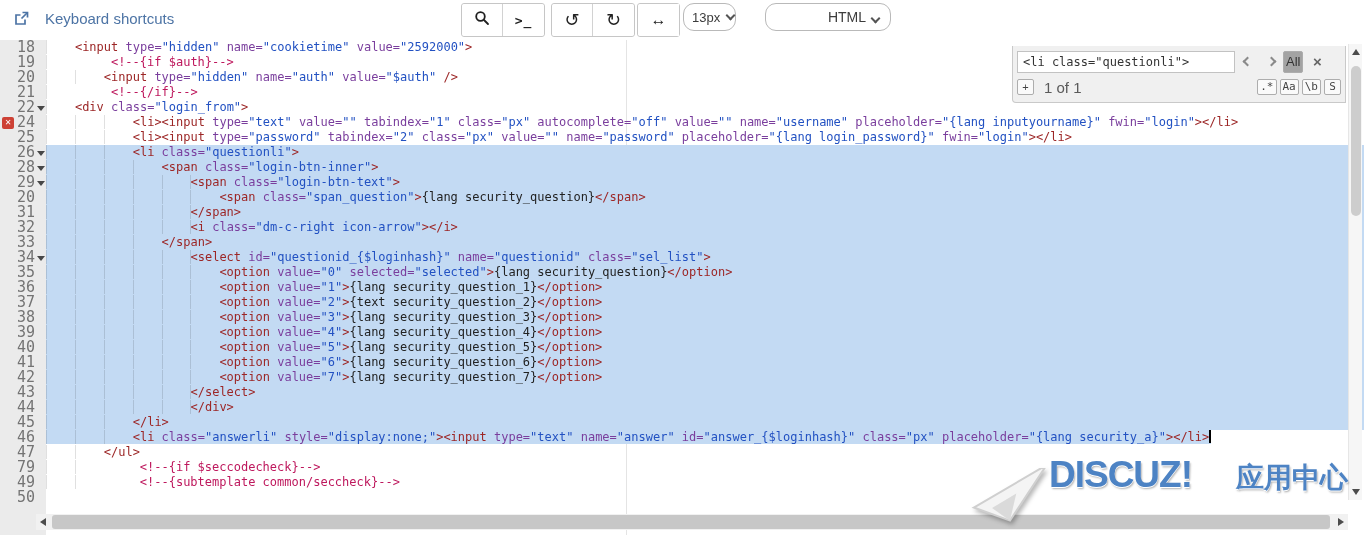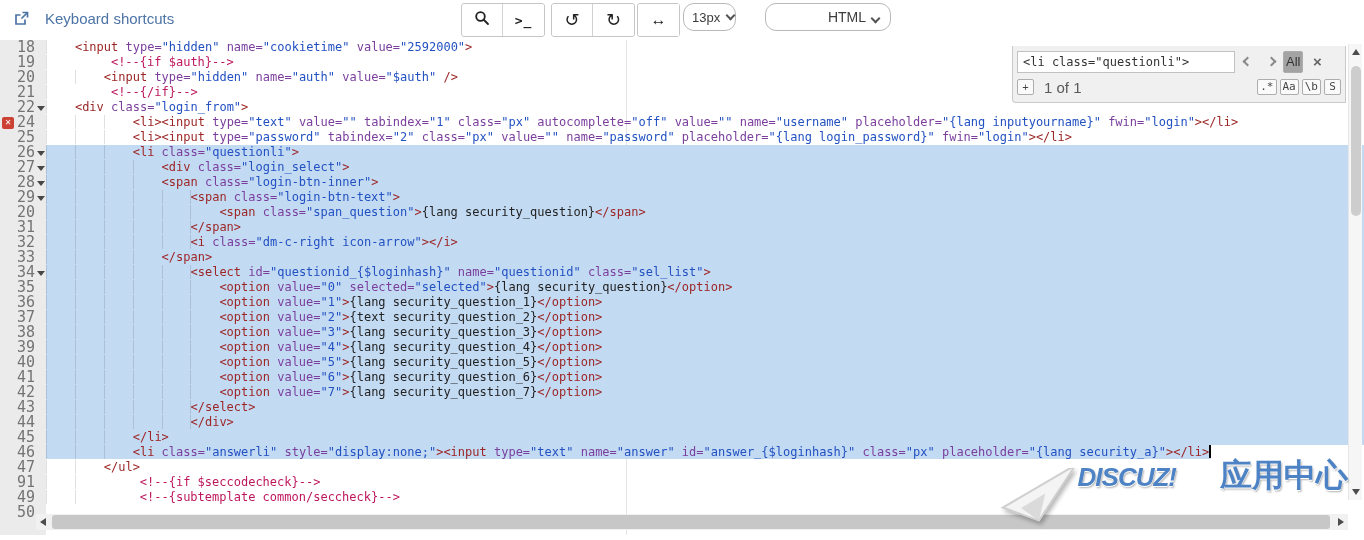--- a/index.html
+++ b/index.html
@@ -95,22 +95,22 @@
   .h-right { right:4px; border-left:6px solid #4c4c4c; }
   .h-thumb { position:absolute; left:16px; right:18px; top:1px; height:14px; background:#c7c7c7; border-radius:3px; }
 
   
   .watermark { position:absolute; right:16px; bottom:6px; z-index:9; display:flex; align-items:flex-start;
                pointer-events:none; }
   .plane { margin-right:-6px; margin-top:14px; filter:drop-shadow(2px 3px 2px rgba(0,0,0,.28)); }
   .wm-text { text-align:right; }
   .wm-line1 { white-space:nowrap; color:#4d83c4;
               text-shadow:0 1px 0 #fff, 1px 2px 2px rgba(0,0,0,.30); }
-  .wm-brand { font-size:26px; font-weight:700; font-style:italic; letter-spacing:-1px; }
-  .wm-suffix { font-size:32px; font-weight:600;padding-left:44px; }
+  .wm-brand { font-size:37px; font-weight:700; letter-spacing:-1px; }
+  .wm-suffix { font-size:28px; font-weight:600;padding-left:44px; }
   .wm-domain { font-size:16px; color:#4d83c4; text-shadow:0 1px 0 #fff; margin-top:-2px; }
 </style>
 </head>
 <body>
 
 <div class="page">
 
   <div class="topbar">
     <div class="kbd-link">
       <span>
@@ -212,27 +212,20 @@
         </div>
         <div class="row">
           <div class="gut">
             <span class="lnum">26</span>
             <span class="fold"></span>
           </div>
           <div class="codeln sel"><span class="tk-x ind">            </span><span class="tk-t">&lt;li</span><span class="tk-a"> class=</span><span class="tk-s">"questionli"</span><span class="tk-t">&gt;</span></div>
         </div>
         <div class="row">
           <div class="gut">
-            <span class="lnum">27</span>
-            <span class="fold"></span>
-          </div>
-          <div class="codeln sel"><span class="tk-x ind">                </span><span class="tk-t">&lt;div</span><span class="tk-a"> class=</span><span class="tk-s">"login_select"</span><span class="tk-t">&gt;</span></div>
-        </div>
-        <div class="row">
-          <div class="gut">
             <span class="lnum">28</span>
             <span class="fold"></span>
           </div>
           <div class="codeln sel"><span class="tk-x ind">                </span><span class="tk-t">&lt;span</span><span class="tk-a"> class=</span><span class="tk-s">"login-btn-inner"</span><span class="tk-t">&gt;</span></div>
         </div>
         <div class="row">
           <div class="gut">
             <span class="lnum">29</span>
             <span class="fold"></span>
           </div>
@@ -342,21 +335,21 @@
           <div class="codeln"><span class="selspan"><span class="tk-x ind">            </span><span class="tk-t">&lt;li</span><span class="tk-a"> class=</span><span class="tk-s">"answerli"</span><span class="tk-a"> style=</span><span class="tk-s">"display:none;"</span><span class="tk-t">&gt;&lt;input</span><span class="tk-a"> type=</span><span class="tk-s">"text"</span><span class="tk-a"> name=</span><span class="tk-s">"answer"</span><span class="tk-a"> id=</span><span class="tk-s">"answer_{$loginhash}"</span><span class="tk-a"> class=</span><span class="tk-s">"px"</span><span class="tk-a"> placeholder=</span><span class="tk-s">"{lang security_a}"</span><span class="tk-t">&gt;&lt;/li&gt;</span><span class="caret"></span></span></div>
         </div>
         <div class="row">
           <div class="gut">
             <span class="lnum">47</span>
           </div>
           <div class="codeln"><span class="tk-x ind">        </span><span class="tk-t">&lt;/ul&gt;</span></div>
         </div>
         <div class="row">
           <div class="gut">
-            <span class="lnum">91</span>
+            <span class="lnum">79</span>
           </div>
           <div class="codeln"><span class="tk-x ind">        </span><span class="tk-c">&lt;!--{if $seccodecheck}--&gt;</span></div>
         </div>
         <div class="row">
           <div class="gut">
             <span class="lnum">49</span>
           </div>
           <div class="codeln"><span class="tk-x ind">        </span><span class="tk-c">&lt;!--{subtemplate common/seccheck}--&gt;</span></div>
         </div>
         <div class="row">

